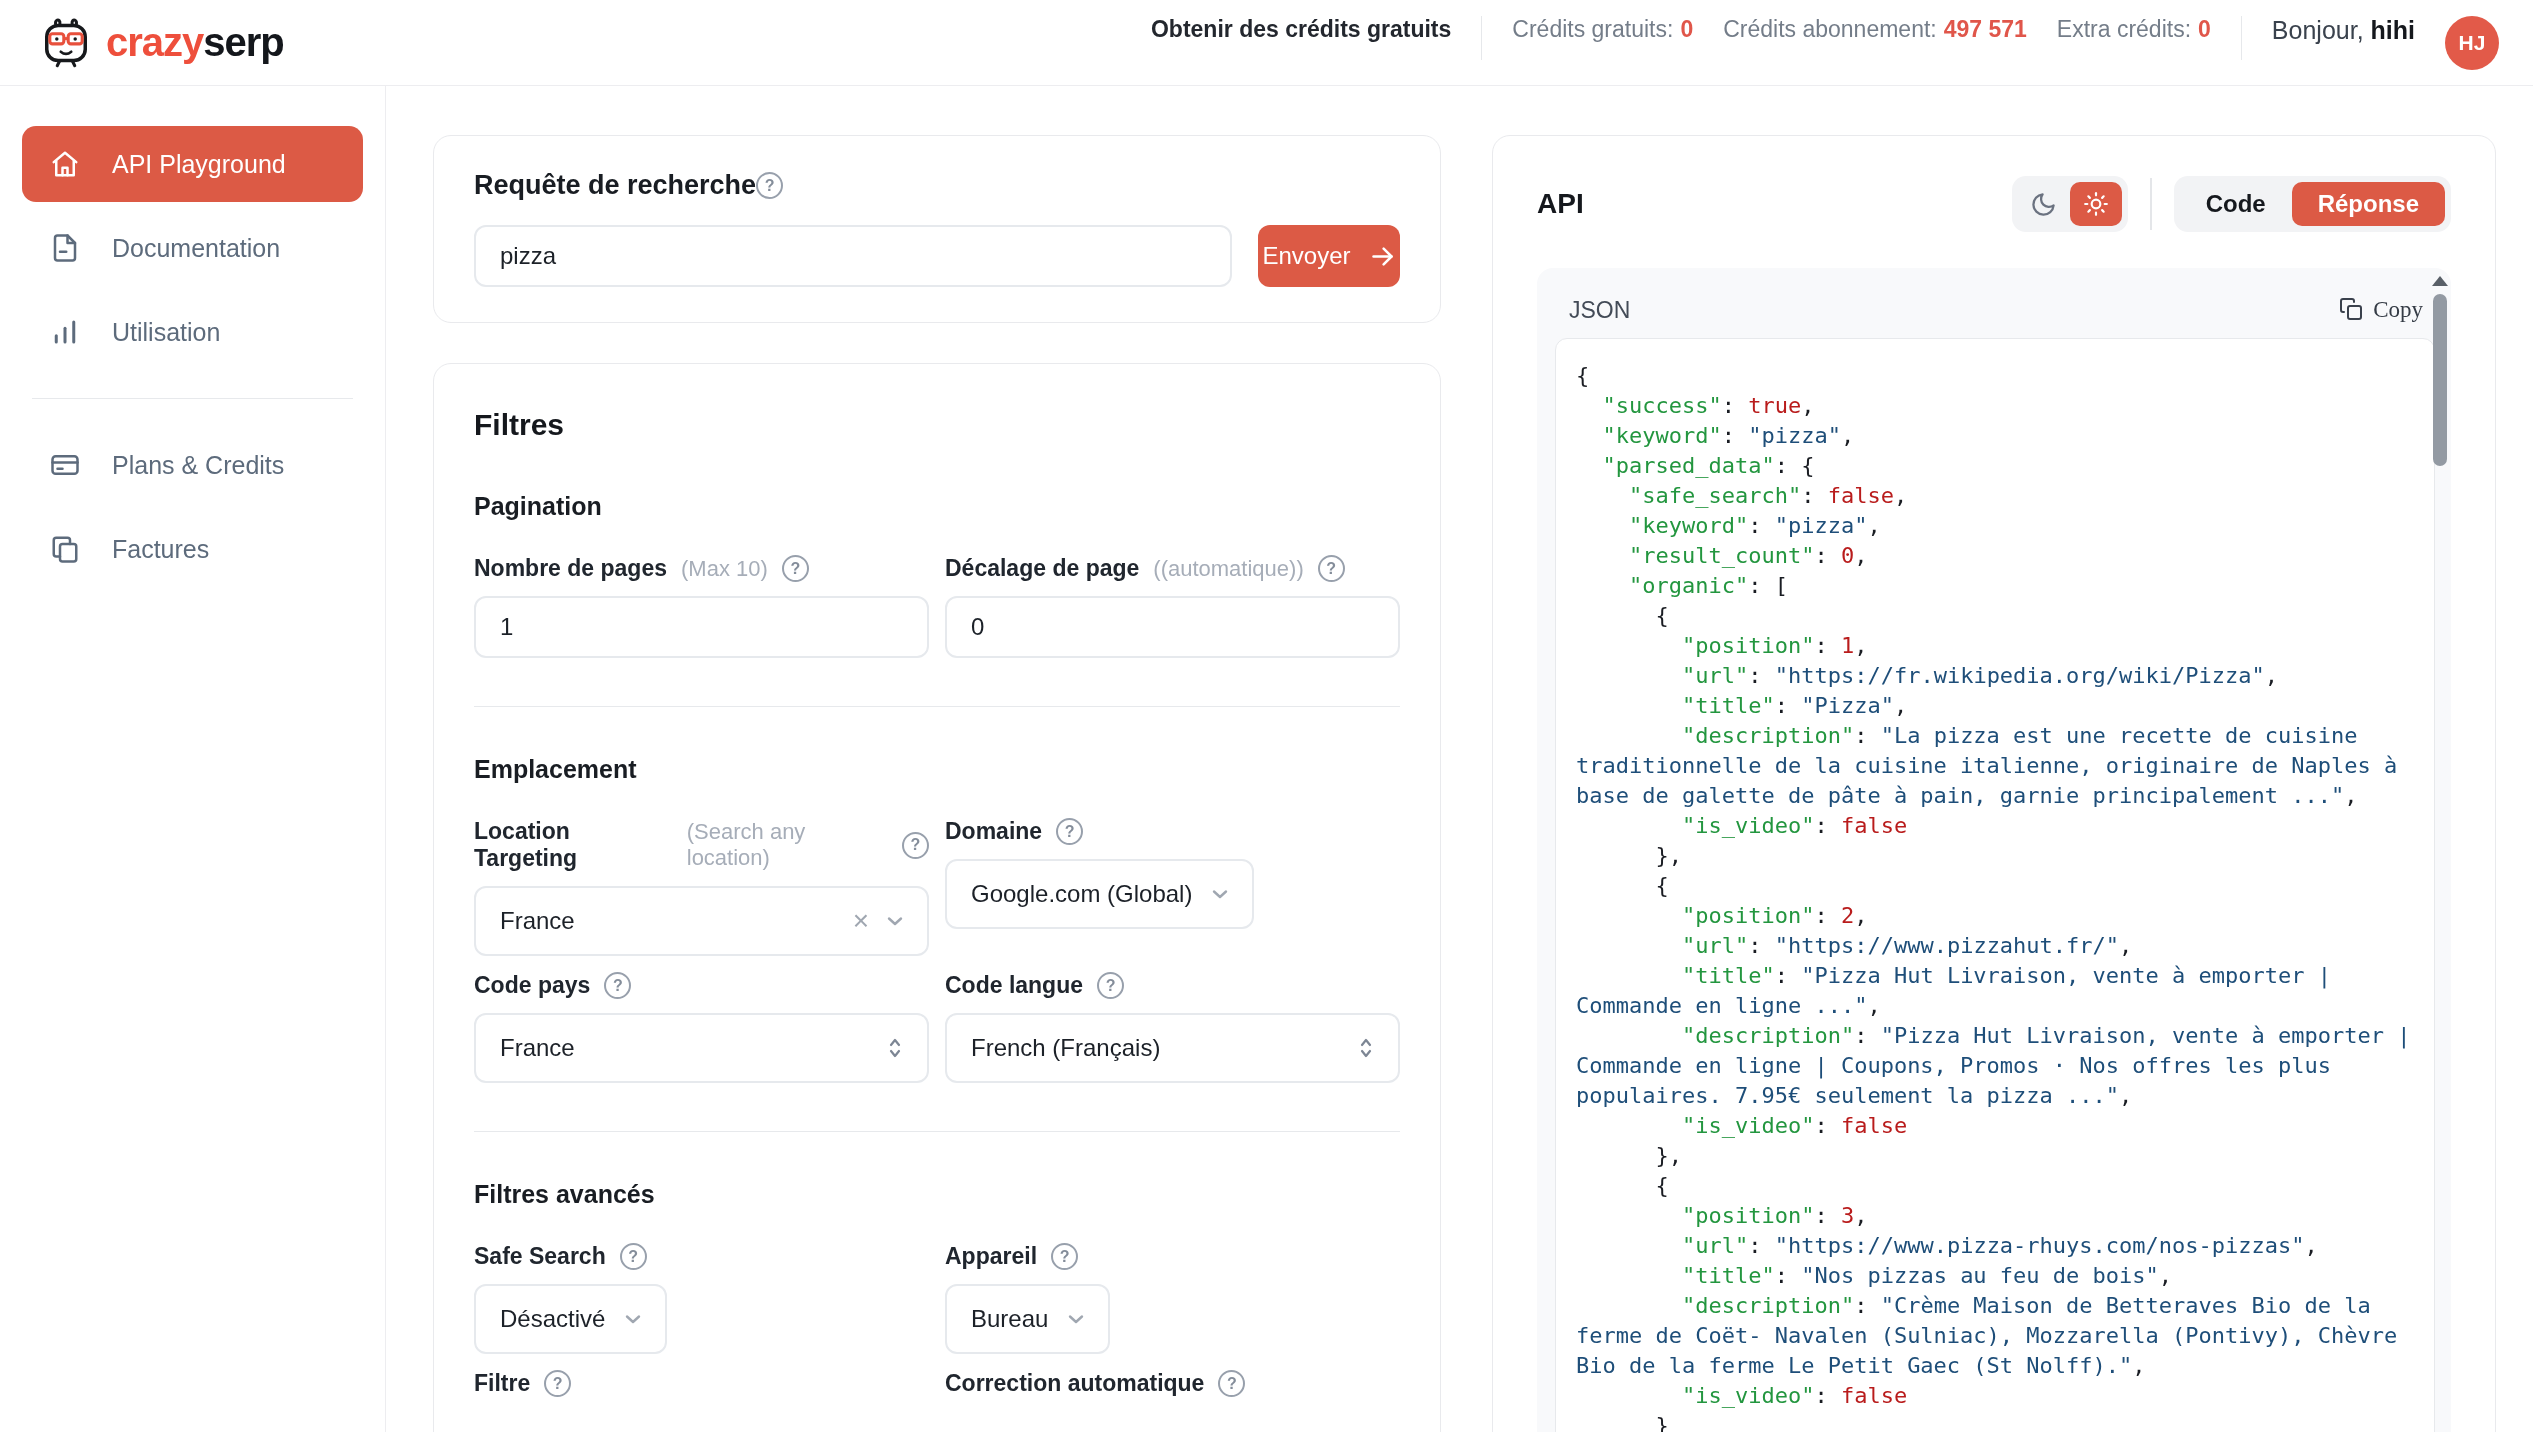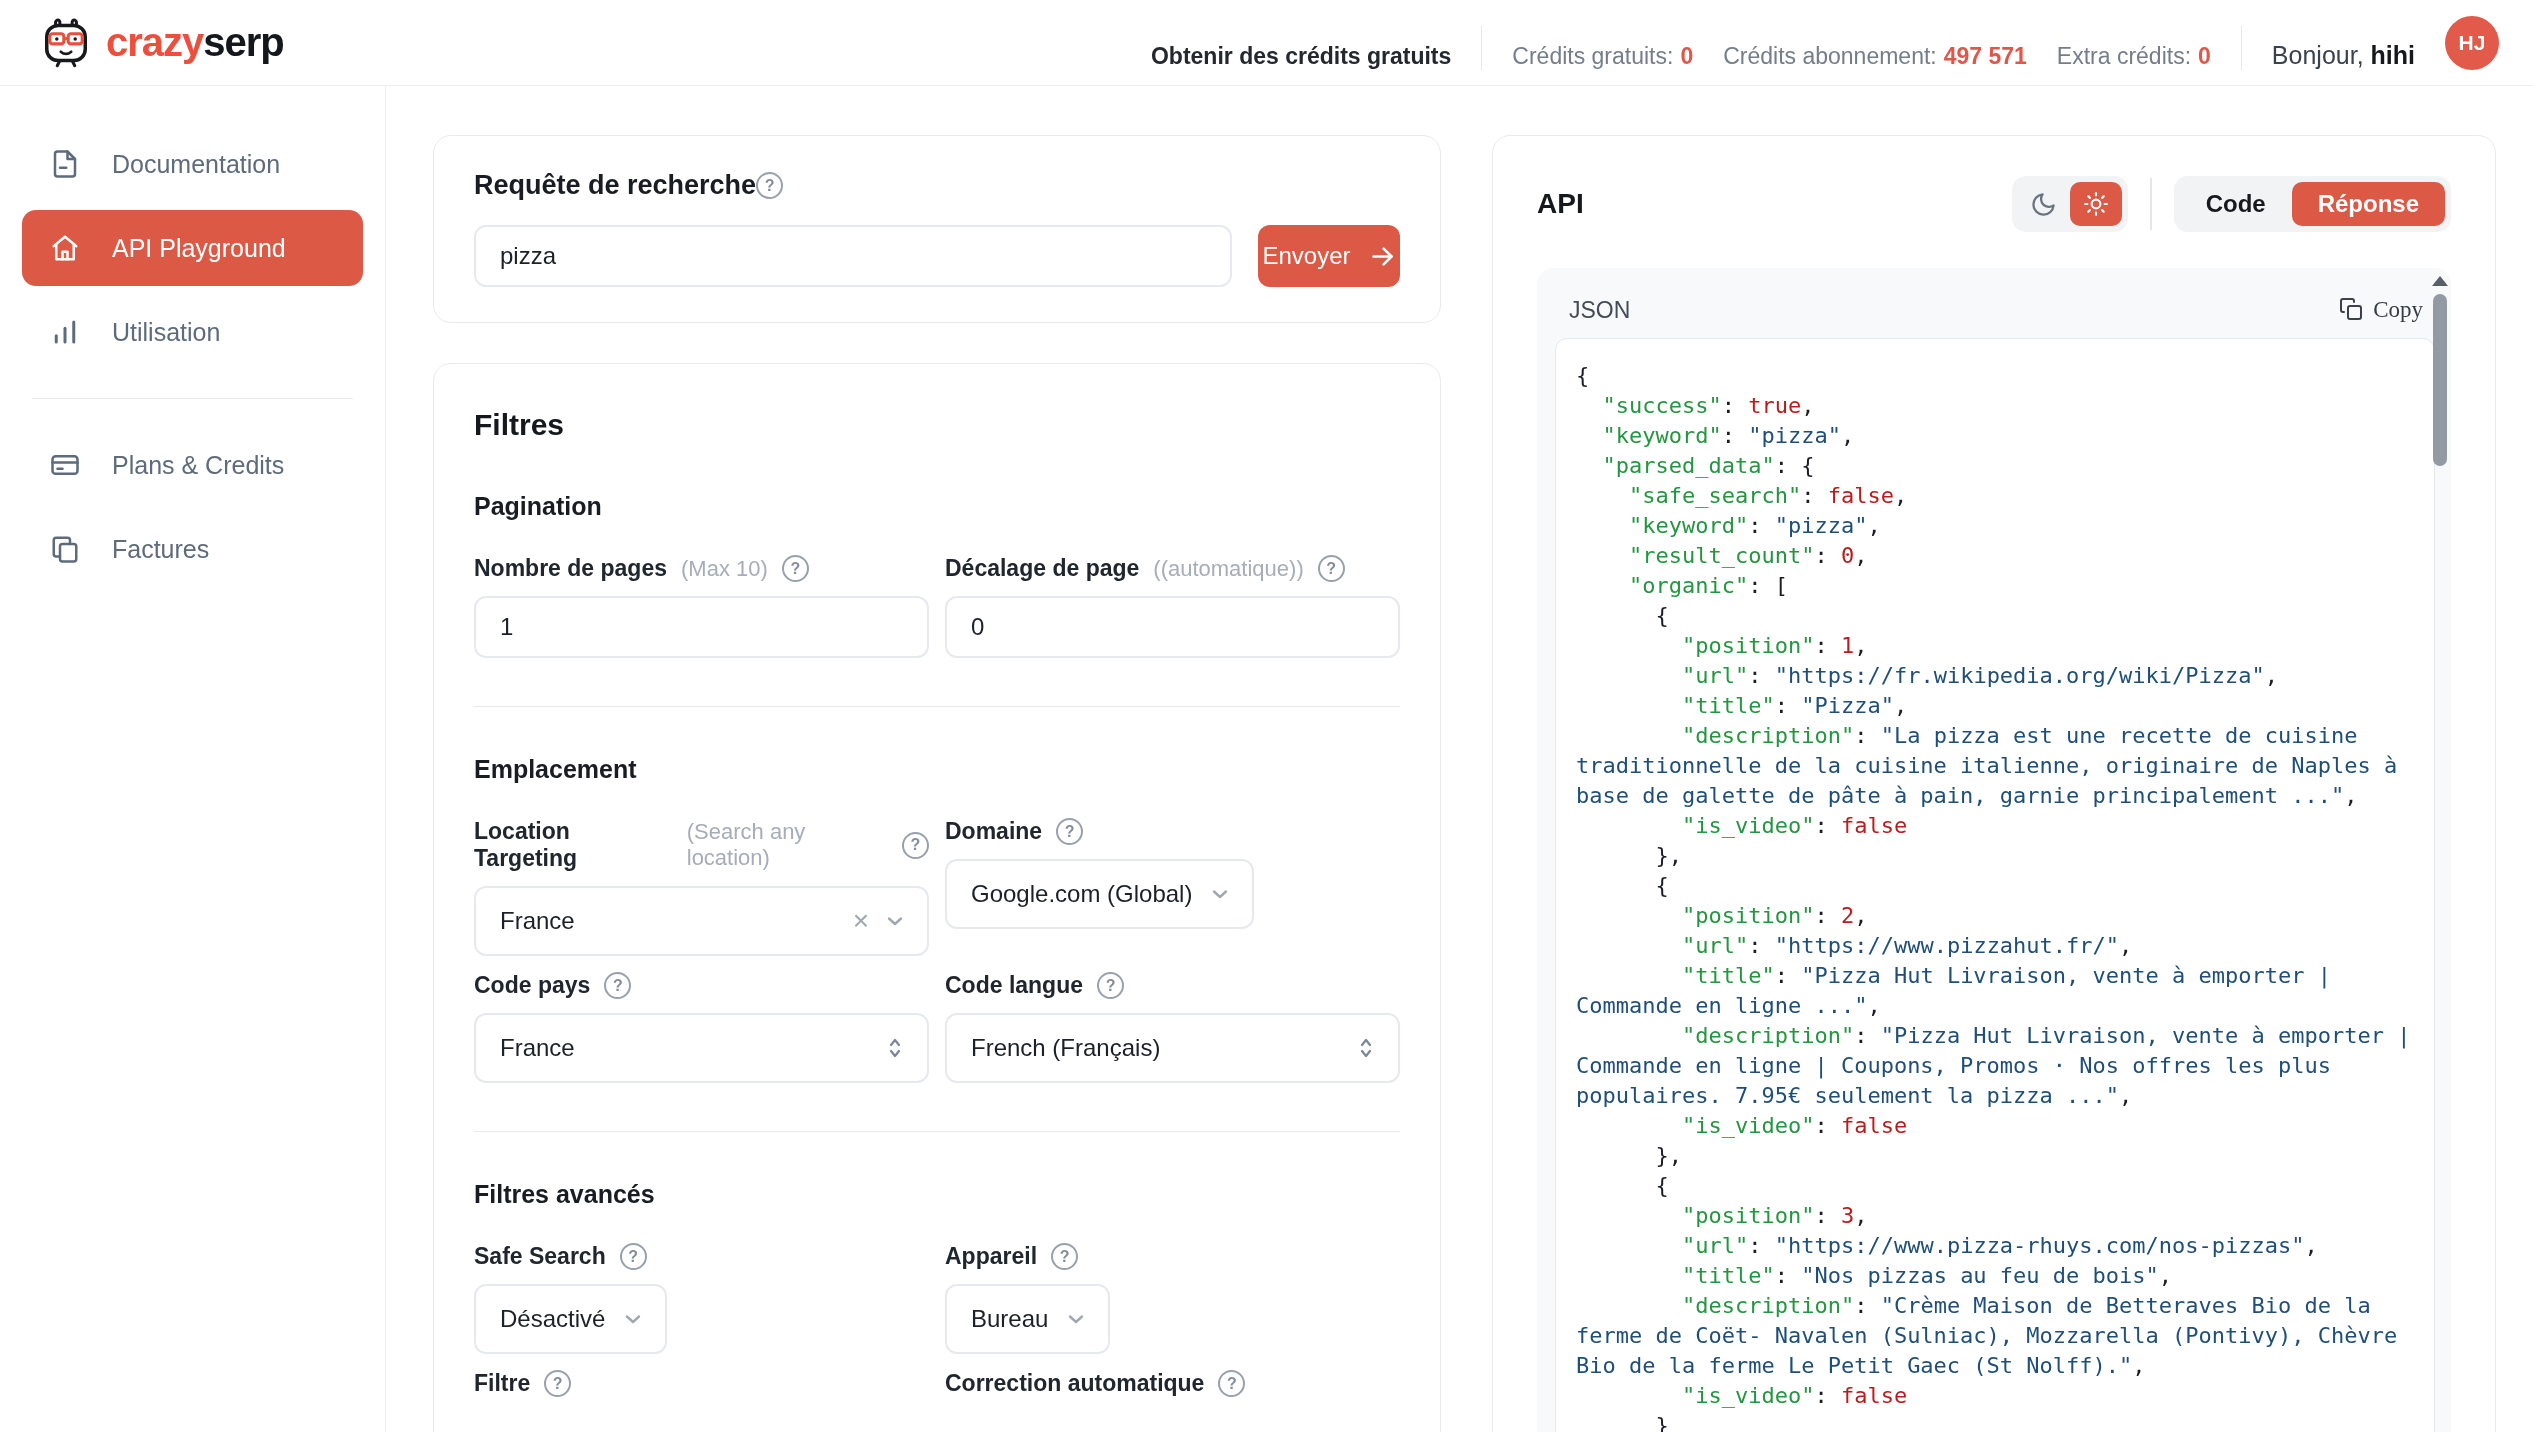--- a/index.html
+++ b/index.html
@@ -8,21 +8,21 @@
   .app { position:relative; width:2533px; height:1432px; overflow:hidden; }
 
   
   .topbar { position:absolute; top:0; left:0; width:100%; height:86px; background:#fff;
     border-bottom:1px solid #ededf0; display:flex; align-items:center; justify-content:space-between;
     padding:0 34px 0 38px; z-index:10; }
   .brand { display:flex; align-items:center; gap:12px; cursor:pointer; }
   .brand-text { font-size:40px; font-weight:800; letter-spacing:-1px; }
   .brand-crazy { color:#ee4f3c; }
   .brand-serp { color:#14171c; }
-  .top-right { display:flex; align-items:flex-end; gap:30px; font-size:23px; white-space:nowrap; }
+  .top-right { display:flex; align-items:flex-start; gap:30px; font-size:23px; white-space:nowrap; }
   .free-credits { color:#23272e; font-weight:700; text-decoration:none; cursor:pointer; }
   .vdiv { width:1px; height:44px; background:#e6e8eb; }
   .stat { color:#747d89; }
   .stat b { color:#e0564a; font-weight:700; margin-left:7px; }
   .greet { color:#3a424d; font-size:25px; }
   .greet b { color:#15181d; font-weight:700; }
   .avatar { width:54px; height:54px; border-radius:50%; background:#e25a49; color:#fff;
     display:flex; align-items:center; justify-content:center; font-size:21px; font-weight:700; cursor:pointer; }
 
   
@@ -132,39 +132,39 @@
       <span class="stat"><span>Crédits gratuits:</span><b>0</b></span>
       <span class="stat"><span>Crédits abonnement:</span><b>497 571</b></span>
       <span class="stat"><span>Extra crédits:</span><b>0</b></span>
       <span class="vdiv"></span>
       <span class="greet"><span>Bonjour,</span> <b>hihi</b></span>
       <div class="avatar">HJ</div>
     </div>
   </header>
 
   <nav class="sidebar">
+    <div class="nav-item active">
+      <span>
+        <svg viewBox="0 0 24 24" width="30" height="30" fill="none" stroke="currentColor" stroke-width="2" stroke-linecap="round" stroke-linejoin="round">
+            <path d="M3 10.5 12 3l9 7.5"></path>
+            <path d="M5 9.5V21h14V9.5"></path>
+            <path d="M10 21v-6h4v6"></path>
+          </svg>
+      </span>
+      <span>API Playground</span>
+    </div>
     <div class="nav-item">
       <span>
         <svg viewBox="0 0 24 24" width="30" height="30" fill="none" stroke="currentColor" stroke-width="2" stroke-linecap="round" stroke-linejoin="round">
             <path d="M14 2H6a2 2 0 0 0-2 2v16a2 2 0 0 0 2 2h12a2 2 0 0 0 2-2V8z"></path>
             <path d="M14 2v6h6"></path>
             <path d="M8 15h5"></path>
           </svg>
       </span>
       <span>Documentation</span>
-    </div>
-    <div class="nav-item active">
-      <span>
-        <svg viewBox="0 0 24 24" width="30" height="30" fill="none" stroke="currentColor" stroke-width="2" stroke-linecap="round" stroke-linejoin="round">
-            <path d="M3 10.5 12 3l9 7.5"></path>
-            <path d="M5 9.5V21h14V9.5"></path>
-            <path d="M10 21v-6h4v6"></path>
-          </svg>
-      </span>
-      <span>API Playground</span>
     </div>
     <div class="nav-item">
       <span>
         <svg viewBox="0 0 24 24" width="30" height="30" fill="none" stroke="currentColor" stroke-width="2.4" stroke-linecap="round">
             <path d="M5 20v-5"></path>
             <path d="M12 20V9"></path>
             <path d="M19 20V4"></path>
           </svg>
       </span>
       <span>Utilisation</span>

